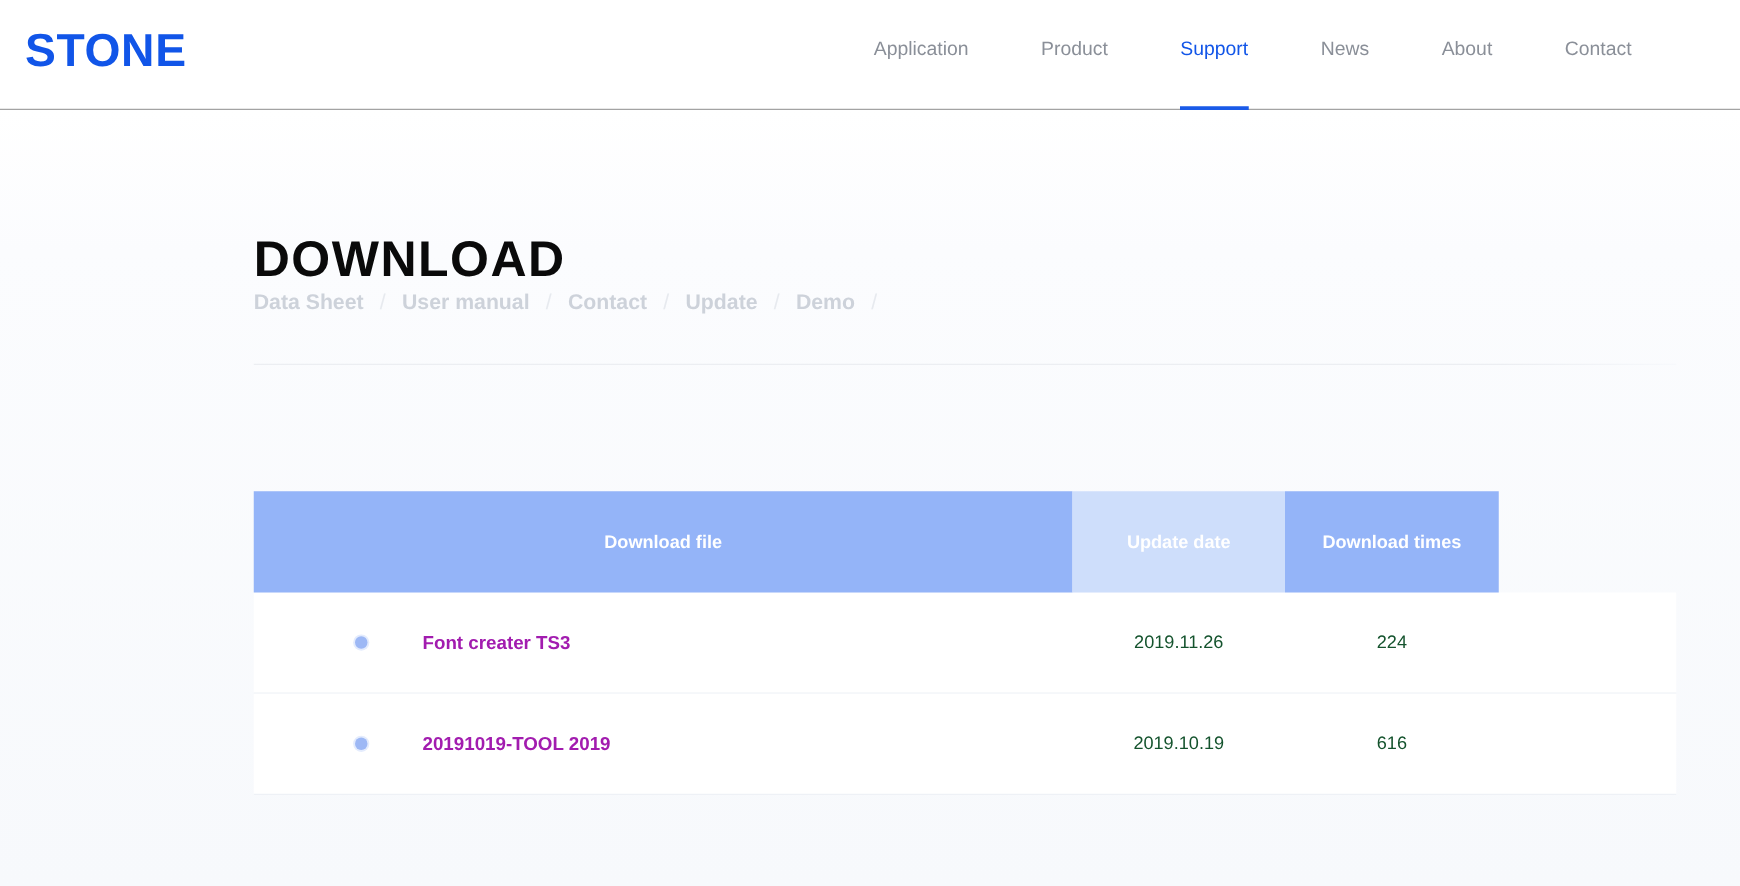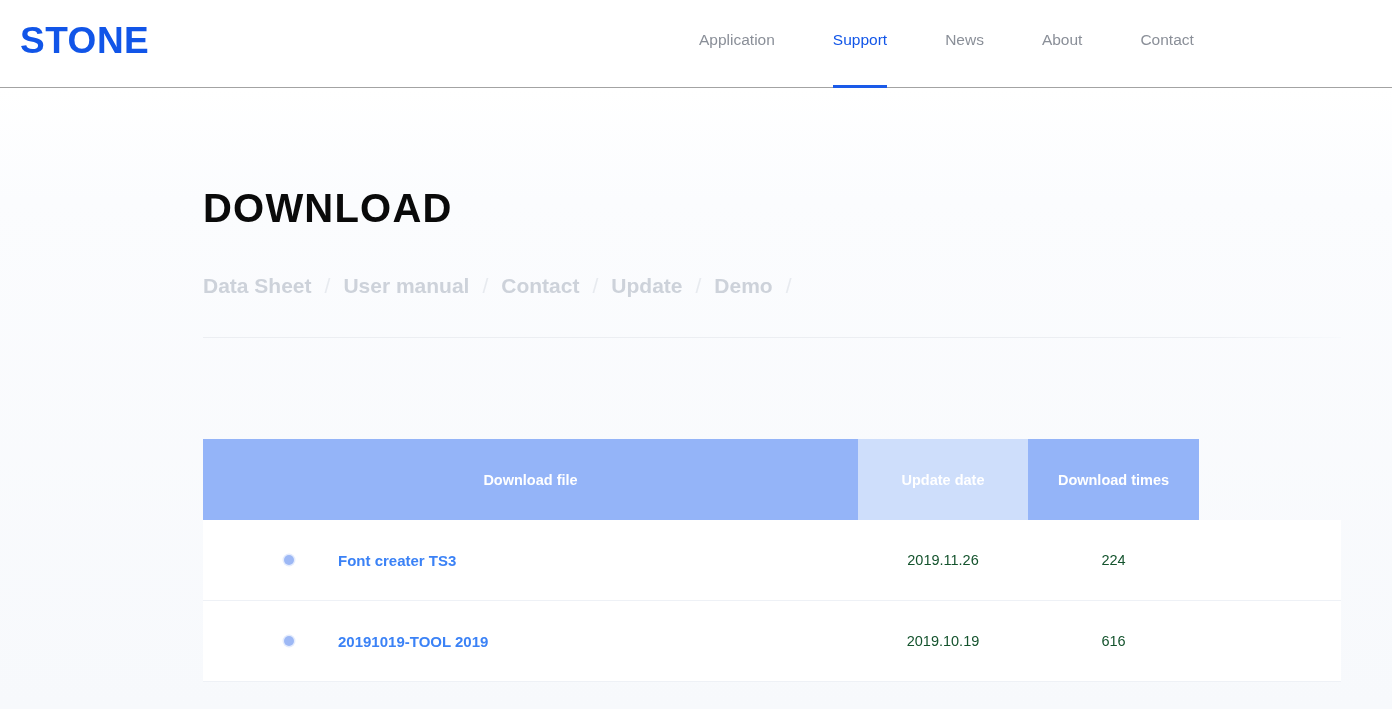--- a/index.html
+++ b/index.html
@@ -87,24 +87,23 @@
   .page-title {
     margin-top: 96px;
     font-size: 40px;
     line-height: 48px;
     font-weight: bold;
     letter-spacing: 1.2px;
     color: #0a0a0a;
   }
 
   .filter-row {
-    margin-top: 42px;
     display: flex;
     align-items: flex-end;
-    font-size: 21px;
+    font-size: 17px;
     font-weight: bold;
   }
 
   .filter-link {
     color: #cdd2da;
     cursor: pointer;
     white-space: nowrap;
   }
 
   .filter-sep {
@@ -178,34 +177,37 @@
     height: 10px;
     border-radius: 50%;
     background: #9db8f5;
     box-shadow: 0 0 0 1.5px #e4ecfd;
     margin-right: 44px;
   }
 
   .file-name {
     font-size: 15px;
     font-weight: bold;
-    color: #3b82f6;
+    color: #a21caf;
     white-space: nowrap;
   }
 </style>
 </head>
 <body>
 
 <div class="site-header">
 
   <div class="brand">STONE</div>
 
   <nav class="main-nav">
     <div class="nav-item">
       <span>Application</span>
+    </div>
+    <div class="nav-item">
+      <span>Product</span>
     </div>
     <div class="nav-item active">
       <span>Support</span>
       <span class="nav-underline"></span>
     </div>
     <div class="nav-item">
       <span>News</span>
     </div>
     <div class="nav-item">
       <span>About</span>

